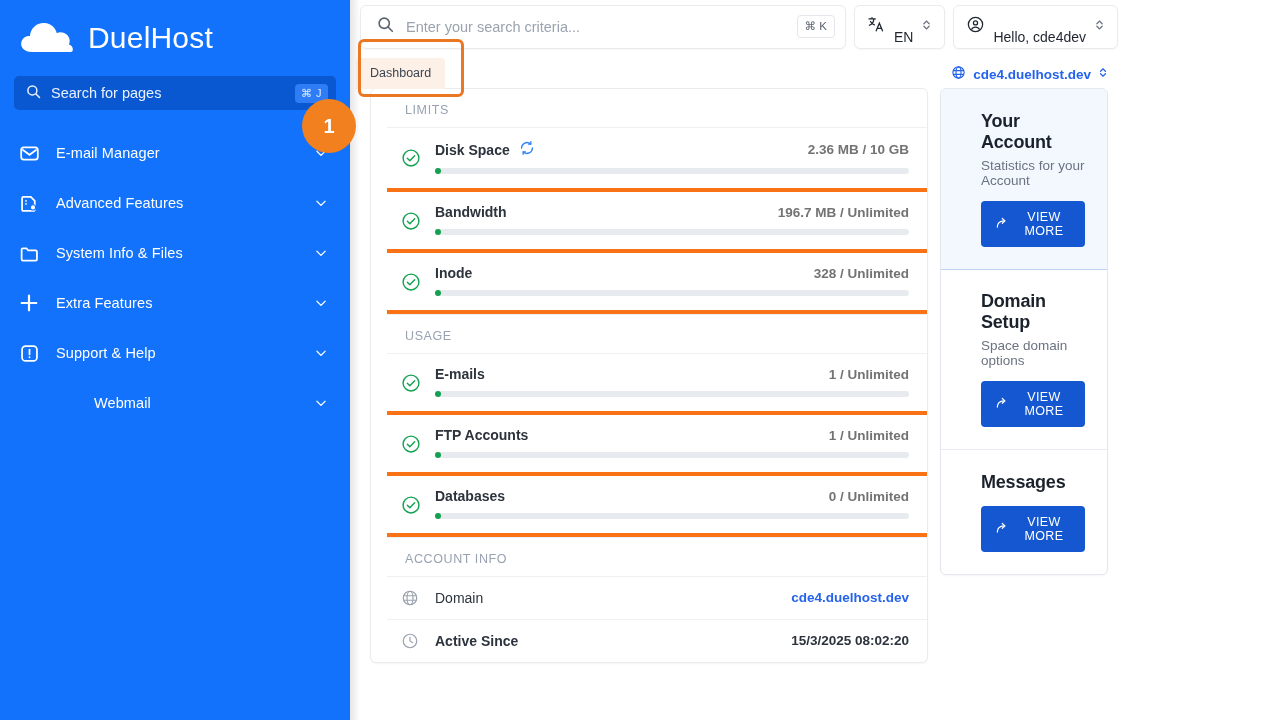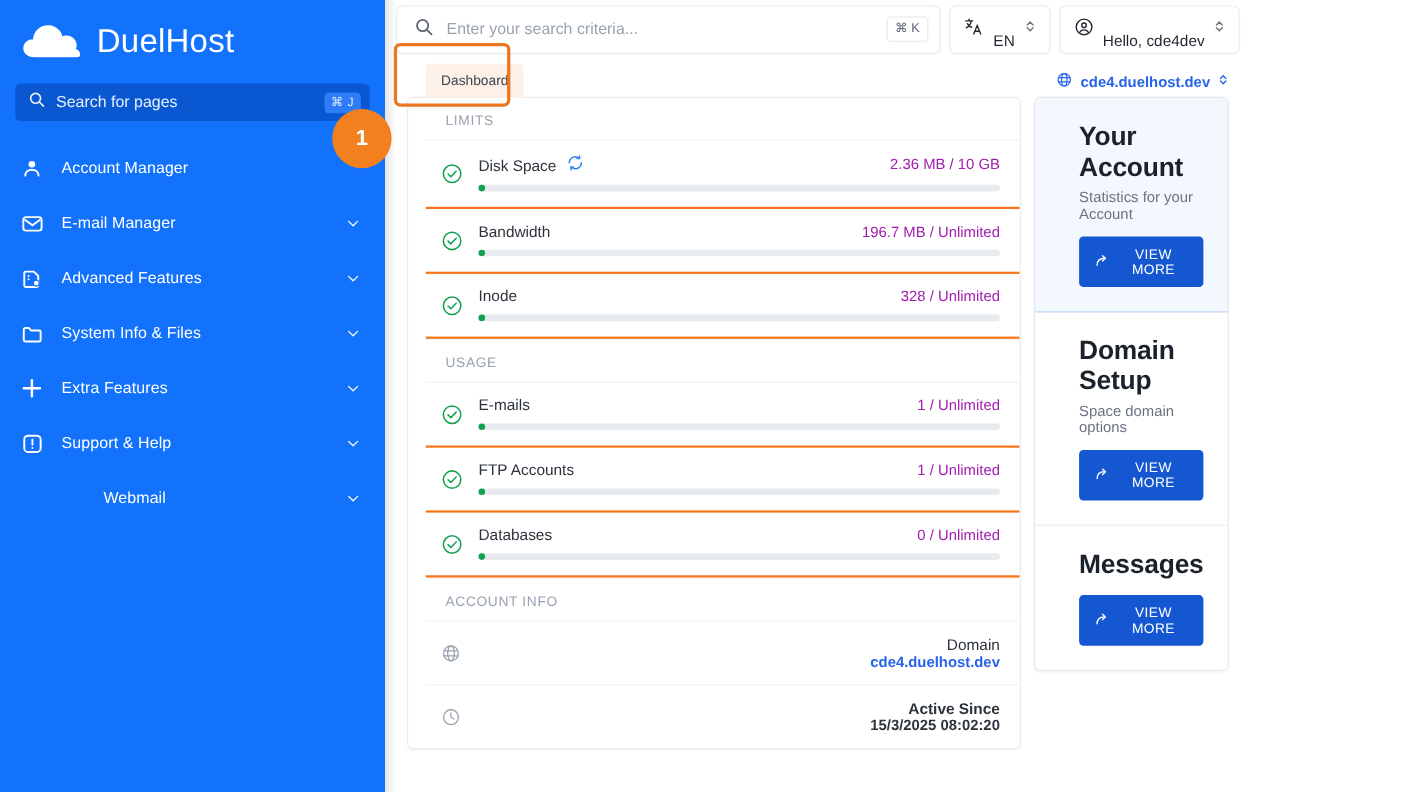--- a/index.html
+++ b/index.html
@@ -55,21 +55,21 @@
   }
   .searchbox .sb-placeholder { flex: 1; color: #9aa3ae; font-size: 14.5px; }
   .kbd-top { border: 1px solid #e4e7eb; border-radius: 4px; color: #5b6471; font-size: 11.5px; padding: 5px 7px; line-height: 1; }
   .pill {
     height: 44px; background: #fff; border: 1px solid #e9ecef; border-radius: 6px;
     display: flex; align-items: center; gap: 8px; padding: 0 12px;
     box-shadow: 0 1px 2px rgba(16,24,40,.04); cursor: pointer;
   }
   .pill .p-txt { font-size: 14px; color: #1f2630; margin-top: 20px; }
 
-  .tabrow { height: 38px; position: relative; display: flex; align-items: flex-end; padding-left: 37px; flex: 0 0 38px; }
+  .tabrow { height: 38px; position: relative; display: flex; align-items: flex-end; padding-left: 6px; flex: 0 0 38px; }
   .tab {
     background: #fdf0e6; color: #3c4450; font-size: 12.5px;
     padding: 8px 14px 9px 14px; border-radius: 4px 4px 0 0;
     position: relative; top: 1px;
   }
   .domain-sel {
     position: absolute; right: 20px; bottom: 5px;
     display: flex; align-items: center; gap: 7px;
     color: #2563eb; font-size: 13.5px; font-weight: 700; cursor: pointer;
   }
@@ -78,47 +78,48 @@
   .col-left { width: 558px; flex: 0 0 558px; }
   .col-right { flex: 1; }
 
   .card {
     background: #ffffff; border: 1px solid #e9ecef; border-radius: 6px;
     box-shadow: 0 1px 2px rgba(16,24,40,.04); overflow: hidden; padding-left: 16px;
   }
   .sect-head { padding: 14px 18px 10px 18px; color: #98a2b0; font-size: 12.5px; letter-spacing: .6px; border-bottom: 1px solid #eef1f4; }
   .row {
     position: relative; padding: 12px 18px 14px 48px;
-    border-bottom: 2px solid #f97316;
+    border-bottom: 4px solid #f97316;
+    font-weight: bold;
   }
   .row:last-child { border-bottom: none; }
   .row .ok {
     position: absolute; left: 14px; top: 50%; margin-top: -10px;
     width: 20px; height: 20px;
   }
   .row-top { display: flex; align-items: center; }
   .row-label { font-size: 14px; color: #2c333d; display: flex; align-items: center; gap: 9px; }
-  .row-val { margin-left: auto; font-size: 13.5px; color: #a21caf; }
+  .row-val { margin-left: auto; font-size: 13.5px; color: #737373; }
   .bar { margin-top: 9px; height: 6px; background: #e7eaee; border-radius: 3px; position: relative; }
   .bar > i { position: absolute; left: 0; top: 0; height: 6px; width: 6px; border-radius: 3px; background: #12a150; display: block; }
   .info-row {
     position: relative; padding: 13px 18px 13px 48px;
-    border-bottom: 1px solid #eef1f4; display: flex; align-items: flex-end; flex-direction: column;
+    border-bottom: 1px solid #eef1f4; display: flex; align-items: flex-start;
   }
   .info-row:last-child { border-bottom: none; font-weight: bold; }
   .info-row .ico { position: absolute; left: 14px; top: 50%; margin-top: -9px; width: 18px; height: 18px; }
   .info-label { font-size: 14px; color: #2c333d; }
   .info-val { margin-left: auto; font-size: 13.5px; color: #2c333d; }
   .info-val.link { color: #2563eb; font-weight: 700; }
 
   .panel { background: #fff; border: 1px solid #e4e8ee; border-radius: 6px; box-shadow: 0 1px 2px rgba(16,24,40,.04); overflow: hidden; }
   .pcard { padding: 22px 22px 22px 40px; border-bottom: 1px solid #e8ecf2; }
   .pcard:last-child { border-bottom: none; }
   .pcard.active { background: #f3f8ff; border: 1px solid #bcd5f5; margin: -1px; }
-  .pcard h3 { font-size: 24px; font-weight: 700; color: #1b222c; letter-spacing: -.2px; }
+  .pcard h3 { font-size: 18px; font-weight: 700; color: #1b222c; letter-spacing: -.2px; }
   .pcard p { font-size: 13.5px; color: #6b7381; margin-top: 5px; }
   .btn-view {
     margin-top: 13px; display: inline-flex; align-items: center; gap: 8px;
     background: #1457d0; color: #fff; border: none; border-radius: 4px;
     font-size: 12.5px; letter-spacing: .4px; padding: 9px 14px; cursor: pointer;
     font-family: "Liberation Sans", sans-serif;
   }
 
   
   .anno-box {
@@ -156,29 +157,20 @@
           <circle cx="8.5" cy="8.5" r="6"></circle>
             <line x1="13" y1="13" x2="18" y2="18" stroke-linecap="round"></line>
         </svg>
       </span>
       <span class="ss-label">Search for pages</span>
       <span class="kbd-side">⌘ J</span>
     </div>
 
     <nav class="nav">
 
-      <div class="nav-item">
-        <span class="nav-ico">
-          <svg width="20" height="20" viewBox="0 0 24 24" fill="none" stroke="#fff" stroke-width="2" stroke-linecap="round">
-            <circle cx="12" cy="7.5" r="3.6" fill="#fff" stroke="none"></circle>
-            <path d="M4.8 20c0-4 3.3-6.4 7.2-6.4s7.2 2.4 7.2 6.4" fill="none"></path>
-          </svg>
-        </span>
-        <span class="nav-label">Account Manager</span>
-      </div>
 
       <div class="nav-item">
         <span class="nav-ico">
           <svg width="21" height="21" viewBox="0 0 24 24" fill="none" stroke="#fff" stroke-width="2">
             <rect x="2.5" y="5" width="19" height="14" rx="3"></rect>
               <path d="M4.5 8l7.5 5.5L19.5 8" stroke-linecap="round"></path>
           </svg>
         </span>
         <span class="nav-label">E-mail Manager</span>
         <span class="chev">

